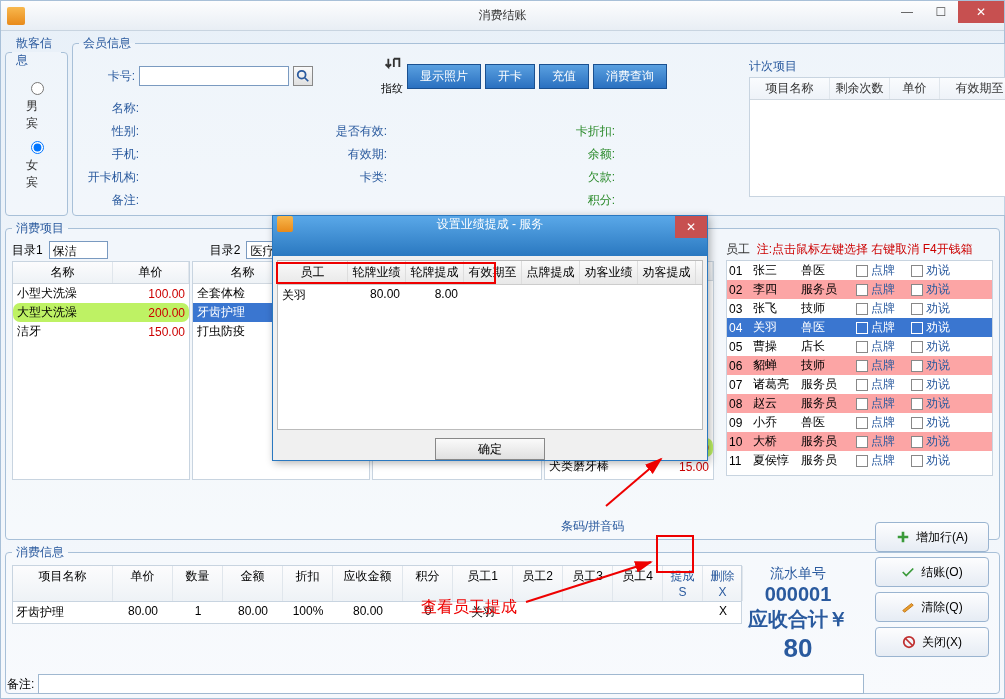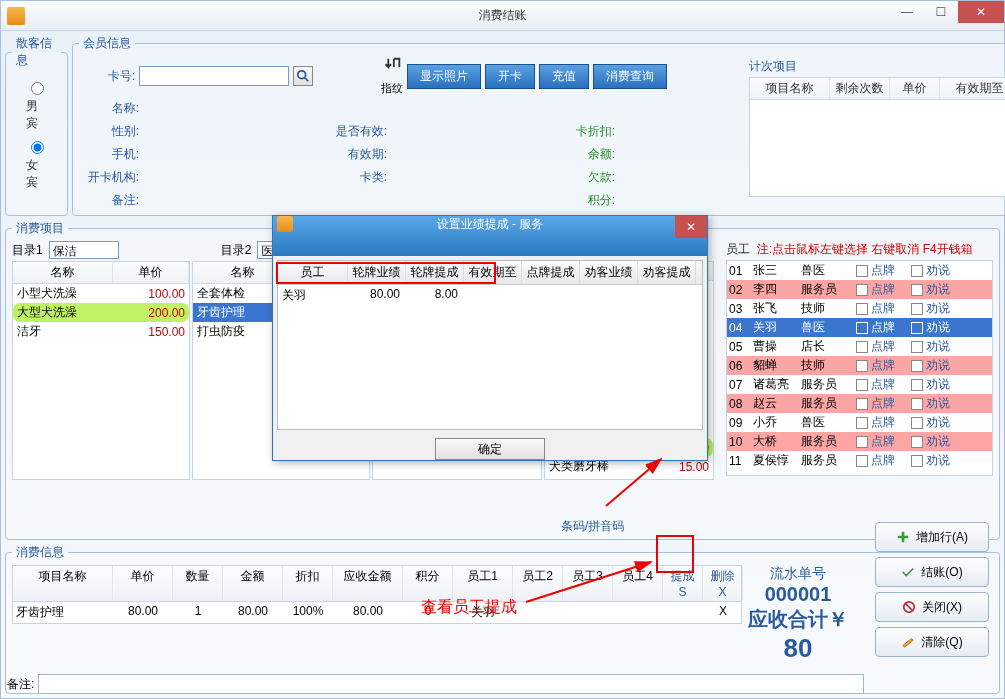--- a/index.html
+++ b/index.html
@@ -22,21 +22,21 @@
 .green { color: #2a8a2a; }
 .input { border: 1px solid #7a9ac0; height: 20px; padding: 1px 3px; background: #fff; }
 .btn { border: 1px solid #888; background: linear-gradient(#fafafa,#e0e0e0); padding: 2px 8px; height: 22px; display: inline-flex; align-items: center; justify-content: center; cursor: default; }
 .btn-blue { background: linear-gradient(#5aa0e0,#2a70c0); color: #fff; border: 1px solid #1a5090; padding: 3px 12px; }
 .member-grid { display: grid; grid-template-columns: 60px 160px 80px 160px 60px 120px; row-gap: 6px; column-gap: 4px; align-items: center; margin-top: 2px; }
 .jc-box { border: 1px solid #c8d4e0; background: #fff; width: 270px; height: 120px; }
 .jc-head { display: grid; grid-template-columns: 80px 60px 50px 80px; background: linear-gradient(#fafcfe,#eef2f8); border-bottom: 1px solid #d0d8e0; }
 .jc-head div { padding: 2px 4px; color: #333; text-align: center; border-right: 1px solid #e0e6ec; }
 .consume-box { flex: 1; display: flex; flex-direction: column; min-height: 0; }
 .catalogs { display: flex; gap: 6px; align-items: center; margin-bottom: 2px; }
-.cat-input { border: 1px solid #7a9ac0; width: 70px; height: 18px; background: #fff; }
+.cat-input { border: 1px solid #7a9ac0; width: 59px; height: 18px; background: #fff; }
 .catalogs-row { display: flex; gap: 2px; }
 .catalog { border: 1px solid #c8d4e0; background: #fff; }
 .catalog.c1 { width: 178px; } .catalog.c2 { width: 178px; } .catalog.c3 { width: 170px; } .catalog.c4 { width: 170px; }
 .catalog .head { display: flex; background: linear-gradient(#fcfcfd,#eef2f6); border-bottom: 1px solid #d0d8e0; }
 .catalog .head div { padding: 2px 4px; border-right: 1px solid #e0e6ec; }
 .catalog .body-rows div.row { display: flex; height: 19px; align-items: center; }
 .catalog .body-rows div.row span { padding: 1px 4px; }
 .catalog .alt { background: #bef264; border-radius: 7px; }
 .catalog .sel { background: #3a76d0; color: #fff; }
 .red-val { color: #c00; text-align: right; }
@@ -412,30 +412,30 @@
         <span>增加行(A)</span>
       </div>
     <div class="act-btn">
         <svg class="small-icon" viewBox="0 0 16 16">
           <path d="M2 8l4 4 8-8" stroke="#3a9a3a" stroke-width="2" fill="none"></path>
         </svg>
         <span>结账(O)</span>
       </div>
     <div class="act-btn">
         <svg class="small-icon" viewBox="0 0 16 16">
+          <path d="M2 12l10-8 2 2-10 8z" fill="#e8a030" stroke="#c07010"></path>
+        </svg>
+        <span>清除(Q)</span>
+      </div>
+    <div class="act-btn">
+        <svg class="small-icon" viewBox="0 0 16 16">
           <circle cx="8" cy="8" r="6" fill="none" stroke="#c03030" stroke-width="2"></circle>
           <line x1="4" y1="4" x2="12" y2="12" stroke="#c03030" stroke-width="2"></line>
         </svg>
         <span>关闭(X)</span>
-      </div>
-    <div class="act-btn">
-        <svg class="small-icon" viewBox="0 0 16 16">
-          <path d="M2 12l10-8 2 2-10 8z" fill="#e8a030" stroke="#c07010"></path>
-        </svg>
-        <span>清除(Q)</span>
       </div>
   </div>
 
   <div class="remark-bar">
     <span>备注:</span>
     <input style="">
   </div>
 
   <div class="modal">
     <div class="modal-title">

